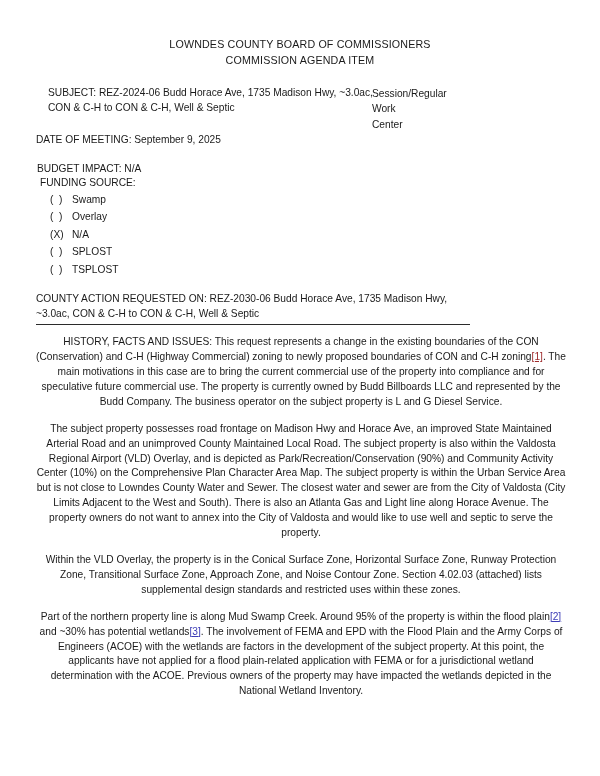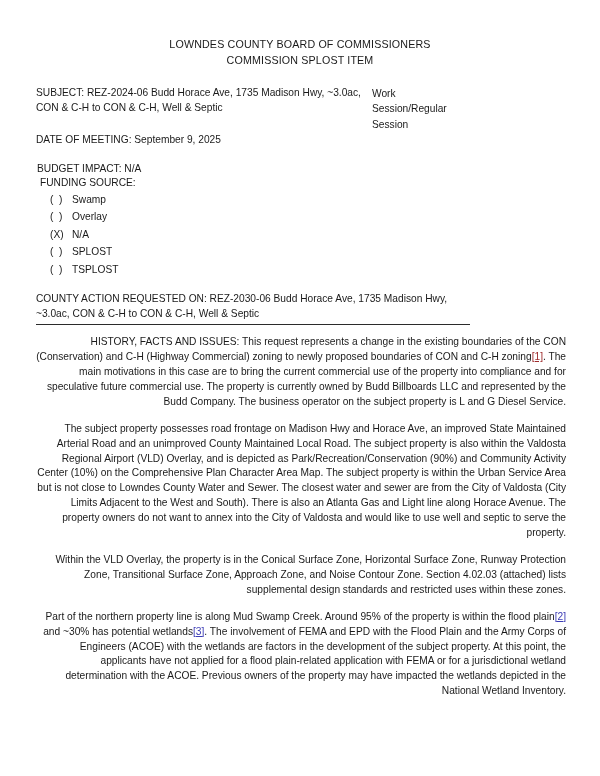--- a/index.html
+++ b/index.html
@@ -49,21 +49,21 @@
   .session-col {
     position: absolute;
     left: 336px;
     top: 0;
     width: 180px;
     font-size: 10.2px;
     line-height: 15.4px;
   }
   .session-col div { white-space: nowrap; }
 
-  .subject-line { white-space: nowrap; }
+  .subject-line { white-space: nowrap; margin-left: 12px; }
 
   .funding-head {
     padding-left: 1px;
   }
   .funding-sub {
     padding-left: 4px;
   }
   .opt-list {
     margin: 0;
     padding: 0;
@@ -88,59 +88,59 @@
     width: 434px;
     height: 1px;
     background: #2b2b2b;
     margin-top: 3px;
   }
 
   p.para {
     margin: 0;
     font-size: 10.2px;
     line-height: 14.9px;
-    text-align: right;
+    text-align: center;
     color: #1a1a1a;
   }
   a.fnote {
     text-decoration: underline;
   }
   a.fnote.red { color: #9e2a2b; }
   a.fnote.blue { color: #3b3bb5; }
 </style>
 </head>
 <body>
 
 <div class="page">
 
   <div class="doc-header">
     <div class="hline">LOWNDES COUNTY BOARD OF COMMISSIONERS</div>
-    <div class="hline">COMMISSION SPLOST ITEM</div>
+    <div class="hline">COMMISSION AGENDA ITEM</div>
   </div>
 
   <div class="spacer-18"></div>
 
   <div class="body-wrap">
 
     <div class="row-split">
       <div class="blk">
         <div class="subject-line">SUBJECT: REZ-2024-06 Budd Horace Ave, 1735 Madison Hwy, ~3.0ac,</div>
         <div class="subject-line">CON &amp; C-H to CON &amp; C-H, Well &amp; Septic</div>
       </div>
 
       <div class="spacer-18"></div>
 
       <div class="blk">
         <div>DATE OF MEETING: September 9, 2025</div>
       </div>
 
       <div class="session-col">
+        <div>Session/Regular</div>
         <div>Work</div>
-        <div>Session/Regular</div>
-        <div>Session</div>
+        <div>Center</div>
       </div>
     </div>
 
     <div class="spacer-14"></div>
 
     <div class="blk">
       <div class="funding-head">BUDGET IMPACT: N/A</div>
       <div class="funding-sub">FUNDING SOURCE:</div>
 
       <ul class="opt-list">

